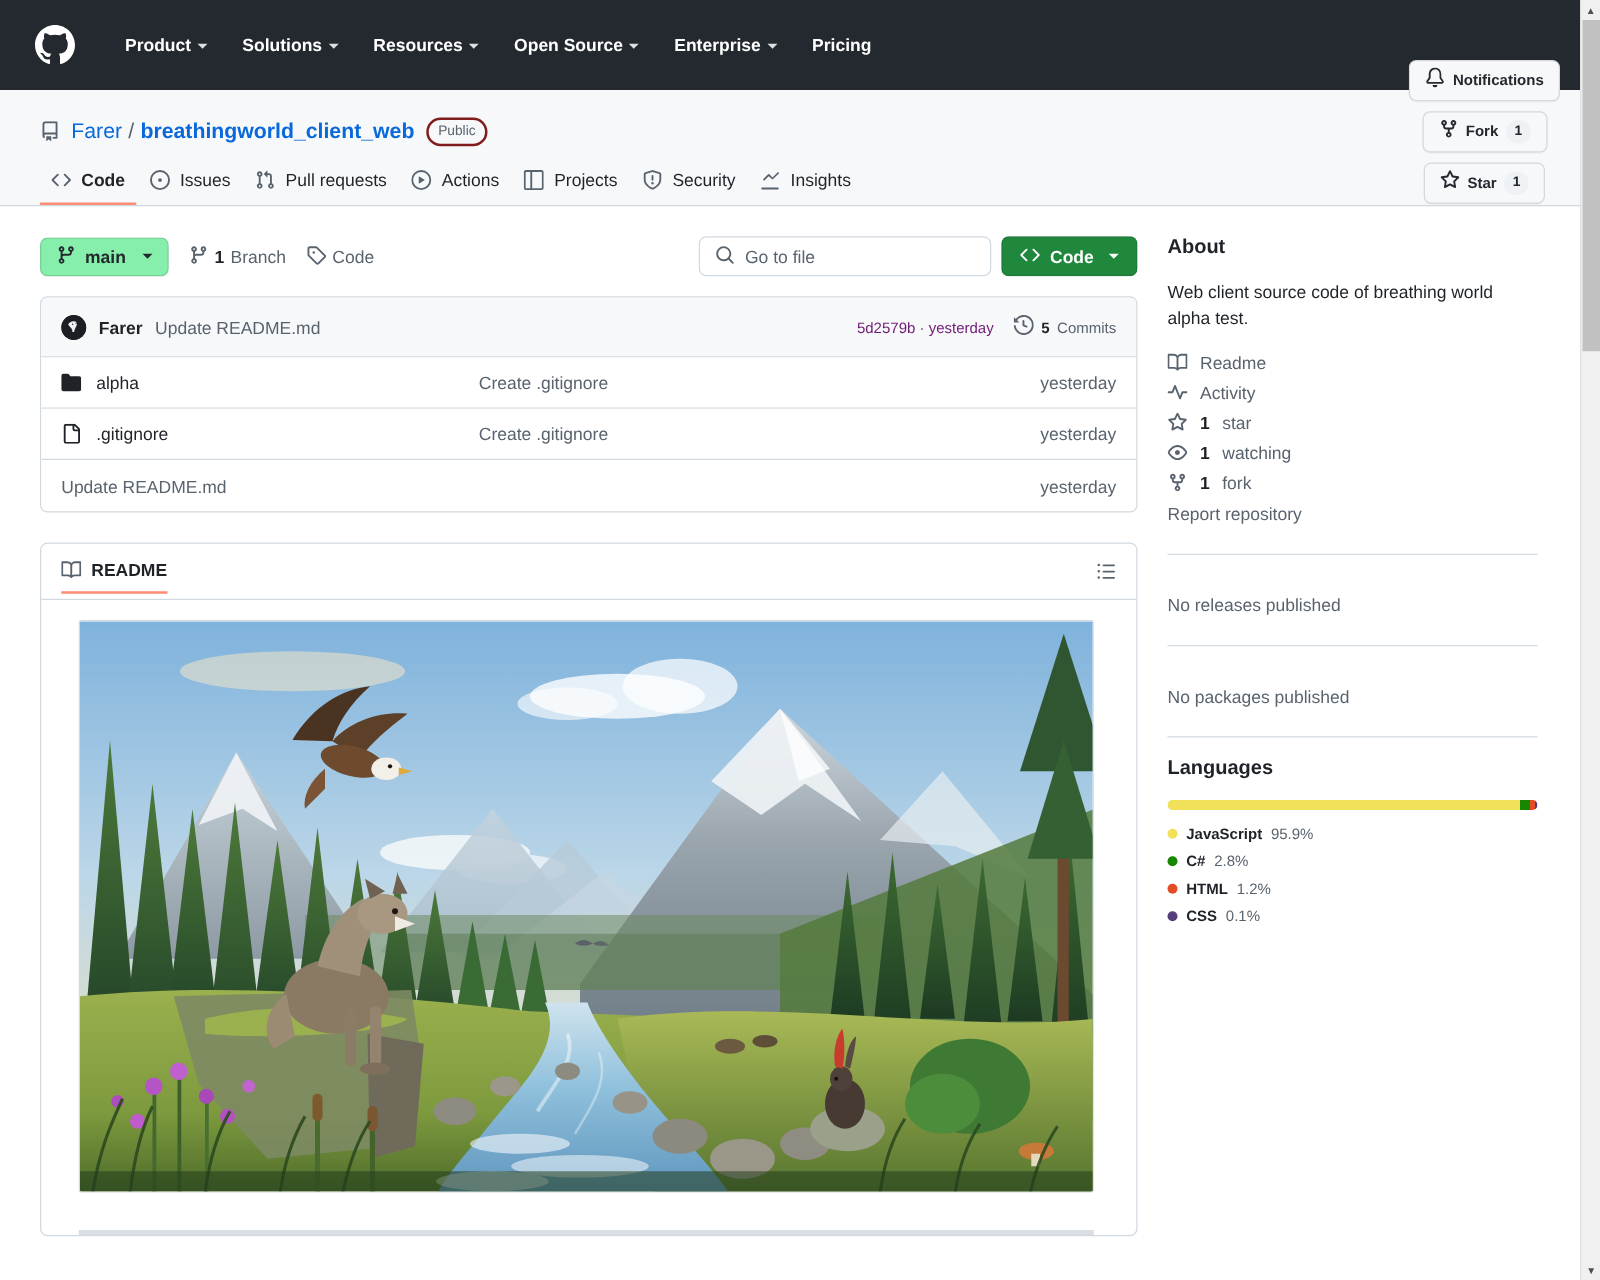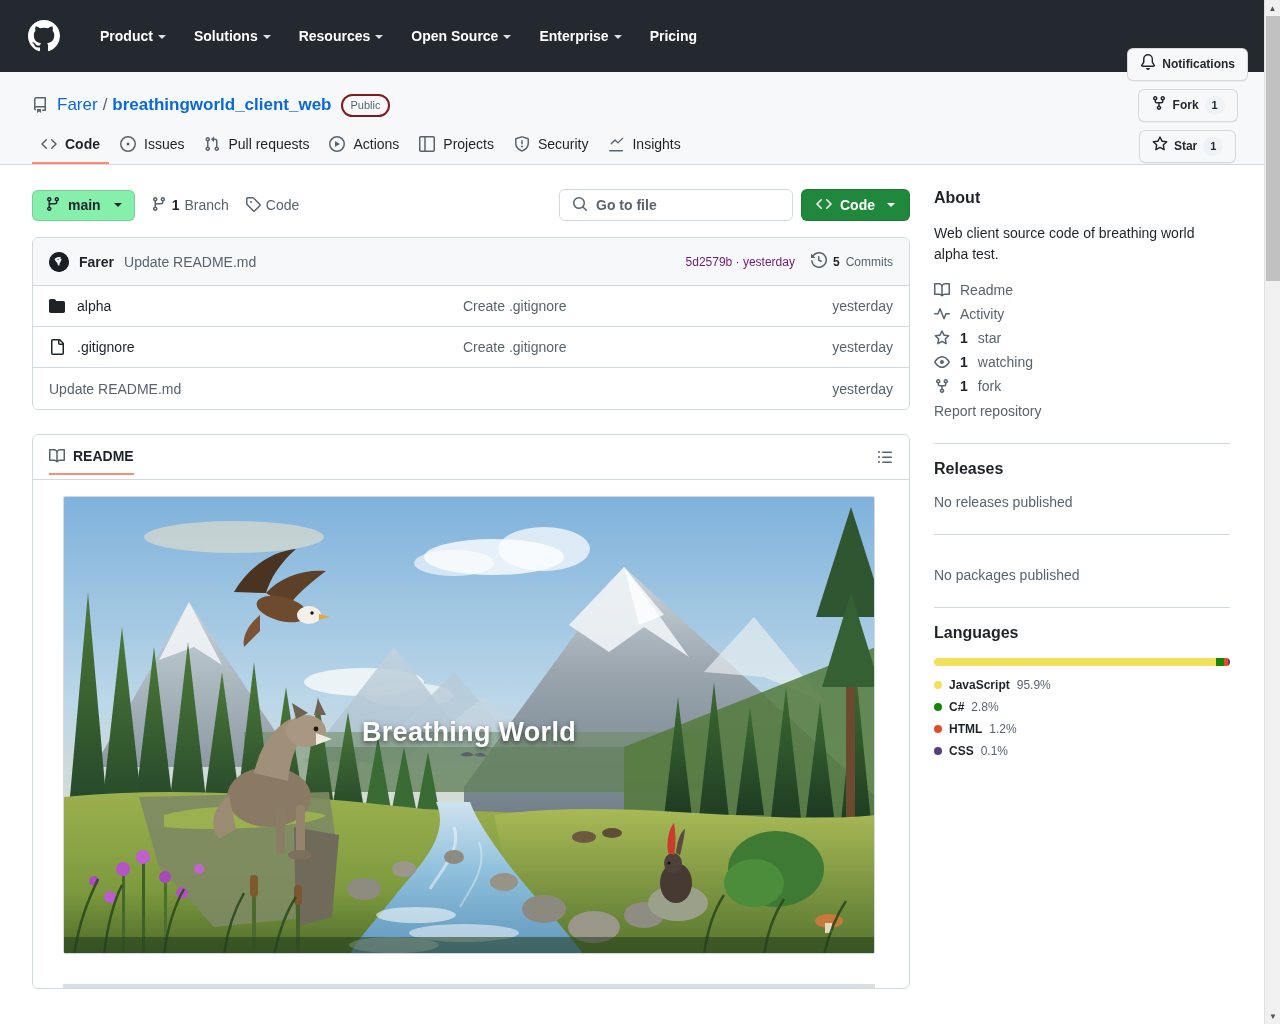--- a/index.html
+++ b/index.html
@@ -105,21 +105,21 @@
   }
   .meta-link b { color: #1f2328; }
   .toolbar-right { margin-left: auto; display: flex; align-items: center; gap: 8px; }
   .gotofile {
     width: 234px; height: 32px; border: 1px solid #d1d9e0; border-radius: 6px;
     background: #ffffff; display: flex; align-items: center; gap: 8px;
     padding: 0 12px; font-size: 14px; color: #59636e; cursor: text;
   }
   .gotofile input {
     border: none; outline: none; background: transparent; font-size: 14px;
-    color: #1f2328; font-family: inherit; width: 180px; font-weight: bold;
+    color: #1f2328; font-family: inherit; width: 180px;
   }
   .gotofile input::placeholder { color: #59636e; }
   .code-btn {
     display: flex; align-items: center; gap: 8px;
     background: #1f883d; color: #ffffff; border: 1px solid rgba(31,35,40,0.15);
     border-radius: 6px; padding: 5px 14px; font-size: 14px; font-weight: bold;
     cursor: pointer; height: 32px;
   }
   .code-btn .caret {
     width: 0; height: 0; border-left: 4px solid transparent;
@@ -146,21 +146,21 @@
     display: flex; align-items: center; gap: 6px; font-size: 12px;
     color: #59636e; cursor: pointer;
   }
   .commits-count b { color: #1f2328; font-weight: bold; }
   .file-row {
     display: flex; align-items: center; height: 41px;
     padding: 0 16px; border-bottom: 1px solid #d1d9e0; background: #ffffff;
   }
   .file-row:last-child { border-bottom: none; }
   .file-row .fname {
-    display: flex; align-items: center; gap: 12px; width: 414px; flex: none;
+    display: flex; align-items: center; gap: 12px; width: 334px; flex: none;
   }
   .file-row .fname span { font-size: 14px; color: #1f2328; cursor: pointer; }
   .file-row .fmsg { font-size: 14px; color: #59636e; flex: 1; cursor: pointer; }
   .file-row .ftime { font-size: 14px; color: #59636e; text-align: right; }
   .ic-folder { color: #54aeff; display: flex; }
   .ic-file { color: #59636e; display: flex; }
 
   
   .readme-panel {
     border: 1px solid #d1d9e0; border-radius: 6px; margin-top: 24px;
@@ -705,21 +705,20 @@
                 <path d="M40,458 C44,424 50,404 58,388"></path>
                 <path d="M100,458 C104,426 112,406 120,392"></path>
                 <path d="M160,458 C164,428 172,410 180,396"></path>
                 <path d="M210,458 C216,430 224,412 232,400"></path>
                 <path d="M640,458 C644,428 652,410 660,398"></path>
                 <path d="M700,458 C704,430 712,414 720,402"></path>
                 <path d="M760,458 C766,432 774,416 782,404"></path>
               </g>
               <rect x="0" y="440" width="812" height="18" fill="#233d1c" opacity=".55"></rect>
             </svg>
-            <div class="hero-title">Breathing World</div>
           </div>
           <hr class="readme-hr">
         </div>
       </div>
     </div>
 
     <div class="col-side">
 
       <div>
         <h2 class="side-h">About</h2>
@@ -773,21 +772,20 @@
             <b>1</b>
             <span>fork</span>
           </div>
         </div>
 
         <a class="report-link">Report repository</a>
       </div>
 
       <hr class="side-sep">
       <div class="side-block">
-        <h2 class="side-h">Releases</h2>
         <p class="side-empty">No releases published</p>
       </div>
 
       <hr class="side-sep">
       <div class="side-block">
         <p class="side-empty">No packages published</p>
       </div>
 
       <hr class="side-sep">
       <div class="side-block">

